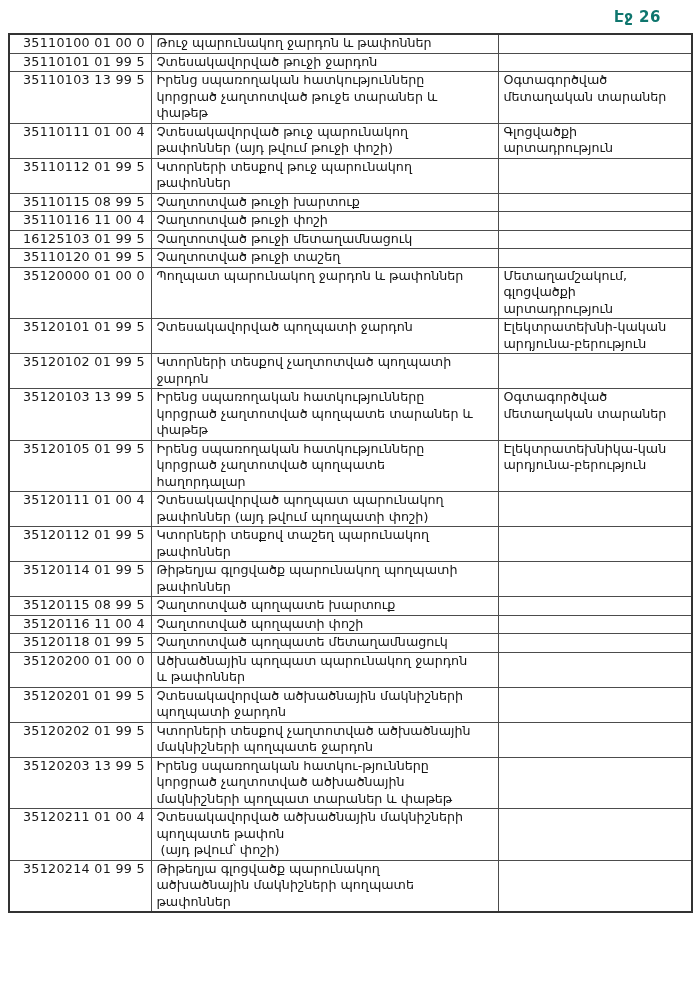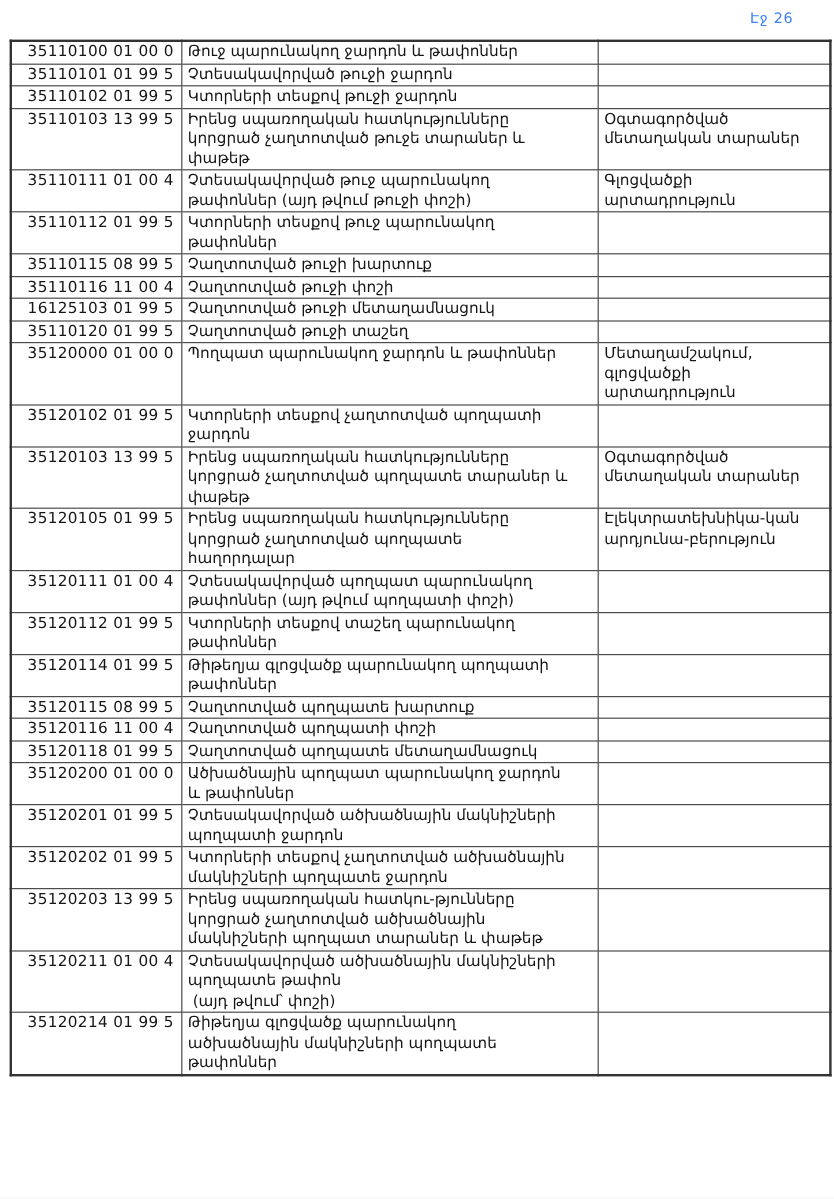--- a/index.html
+++ b/index.html
@@ -13,24 +13,24 @@
     height: 999px;
     background: #ffffff;
     overflow: hidden;
     font-family: "DejaVu Sans", sans-serif;
     color: #161616;
   }
   .page-label {
     position: absolute;
     top: 8px;
     right: 34px;
-    font-size: 12px;
-    font-weight: normal;
+    font-size: 15px;
+    font-weight: bold;
     letter-spacing: 0.5px;
-    color: #3b82f6;
+    color: #0f766e;
   }
   table.doc-table {
     position: absolute;
     left: 8px;
     top: 33px;
     width: 683px;
     border-collapse: collapse;
     table-layout: fixed;
     font-size: 12.7px;
     line-height: 16.5px;
@@ -77,25 +77,20 @@
           <td class="code-cell">35110100 01 00 0</td>
           <td class="description-cell">Թուջ պարունակող ջարդոն և թափոններ</td>
           <td class="note-cell"></td>
         </tr>
         <tr>
           <td class="code-cell">35110101 01 99 5</td>
           <td class="description-cell">Չտեսակավորված թուջի ջարդոն</td>
           <td class="note-cell"></td>
         </tr>
         <tr>
-          <td class="code-cell">35110102 01 99 5</td>
-          <td class="description-cell">Կտորների տեսքով թուջի ջարդոն</td>
-          <td class="note-cell"></td>
-        </tr>
-        <tr>
           <td class="code-cell">35110103 13 99 5</td>
           <td class="description-cell">Իրենց սպառողական հատկությունները
 կորցրած չաղտոտված թուջե տարաներ և
 փաթեթ</td>
           <td class="note-cell">Օգտագործված
 մետաղական տարաներ</td>
         </tr>
         <tr>
           <td class="code-cell">35110111 01 00 4</td>
           <td class="description-cell">Չտեսակավորված թուջ պարունակող
@@ -130,20 +125,26 @@
           <td class="note-cell"></td>
         </tr>
         <tr>
           <td class="code-cell">35120000 01 00 0</td>
           <td class="description-cell">Պողպատ պարունակող ջարդոն և թափոններ</td>
           <td class="note-cell">Մետաղամշակում,
 գլոցվածքի
 արտադրություն</td>
         </tr>
         <tr>
+          <td class="code-cell">35120101 01 99 5</td>
+          <td class="description-cell">Չտեսակավորված պողպատի ջարդոն</td>
+          <td class="note-cell">Էլեկտրատեխնի-կական
+արդյունա-բերություն</td>
+        </tr>
+        <tr>
           <td class="code-cell">35120102 01 99 5</td>
           <td class="description-cell">Կտորների տեսքով չաղտոտված պողպատի
 ջարդոն</td>
           <td class="note-cell"></td>
         </tr>
         <tr>
           <td class="code-cell">35120103 13 99 5</td>
           <td class="description-cell">Իրենց սպառողական հատկությունները
 կորցրած չաղտոտված պողպատե տարաներ և
 փաթեթ</td>

